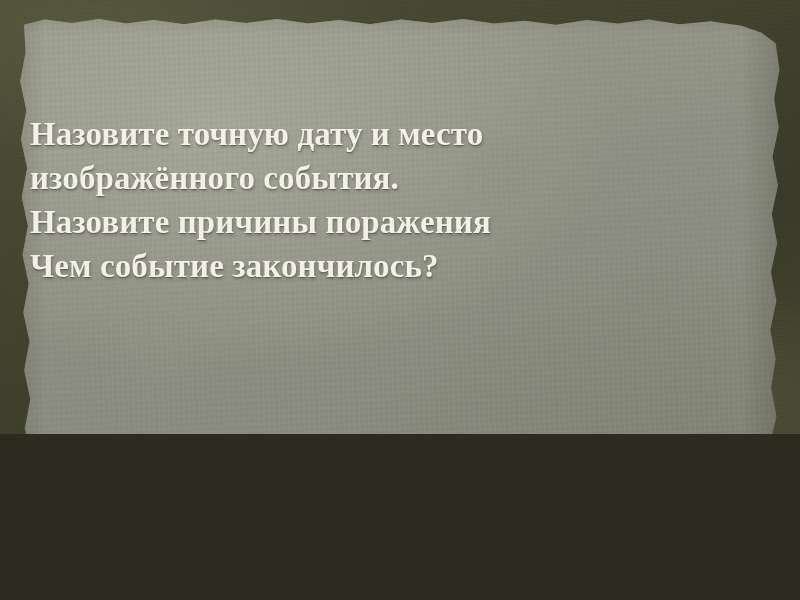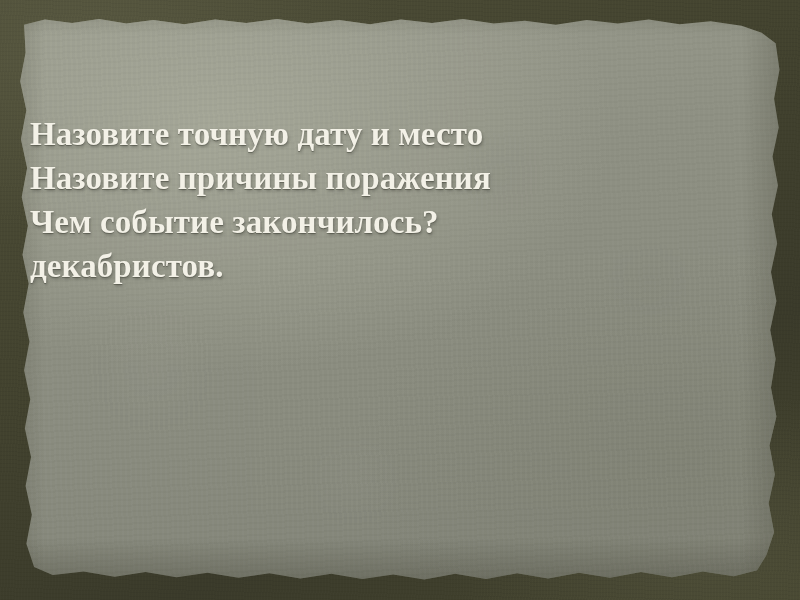--- a/index.html
+++ b/index.html
@@ -12,21 +12,21 @@
     width: 800px;
     height: 600px;
     overflow: hidden;
     font-family: "Liberation Serif", "DejaVu Serif", serif;
   }
 
   
   .slide {
     position: relative;
     width: 800px;
-    height: 600px;
+    height: 434px;
     overflow: hidden;
     background: #be185d;
   }
 
   
   .frame-backdrop {
     position: absolute;
     inset: 0;
     background:
       radial-gradient(ellipse 60% 50% at 12% 8%,  rgba(96,96,72,.55), rgba(0,0,0,0) 62%),
@@ -144,18 +144,18 @@
 
   <div class="paper-wrap">
     <div class="paper">
       <div class="paper-texture"></div>
       <div class="paper-edge-shade"></div>
     </div>
   </div>
 
   <div class="textbox">
     <div class="line">Назовите точную дату и место</div>
+    <div class="line">изображённого события.</div>
     <div class="line">Назовите причины поражения</div>
     <div class="line">Чем событие закончилось?</div>
-    <div class="line">декабристов.</div>
   </div>
 
 </div>
 
 </body></html>

